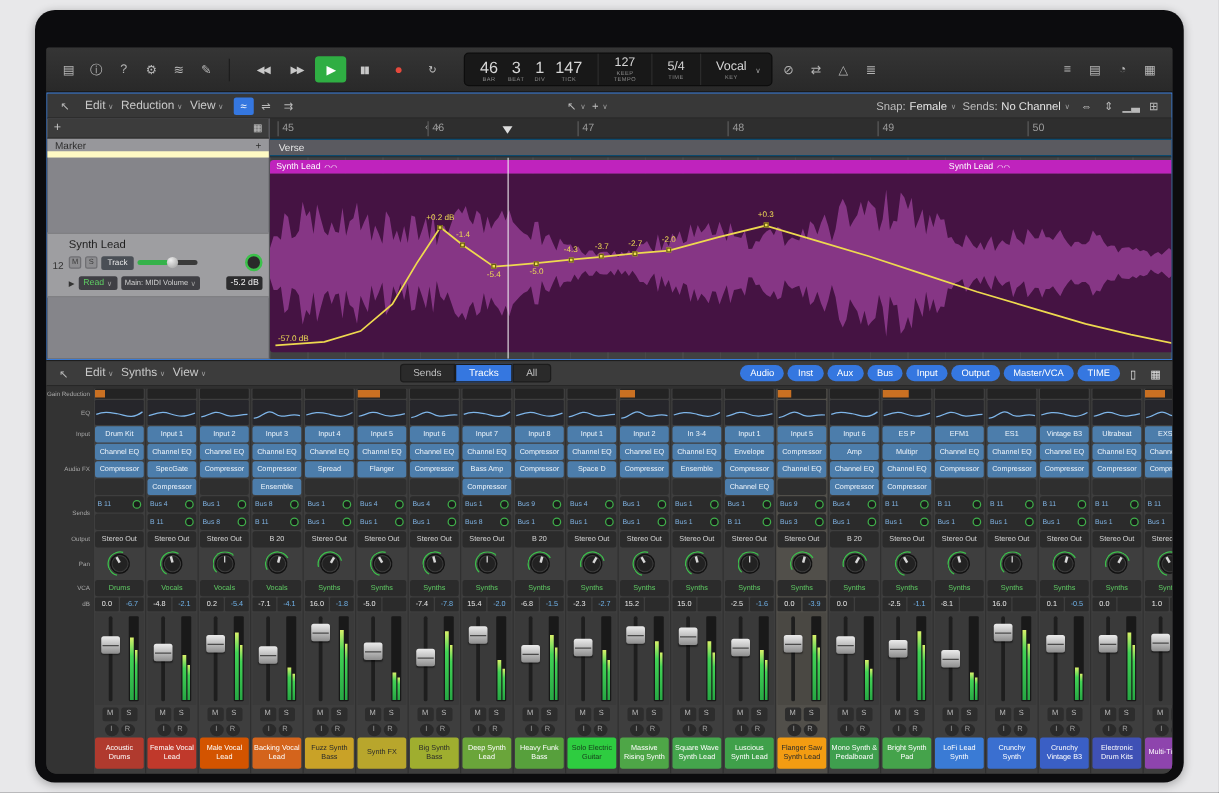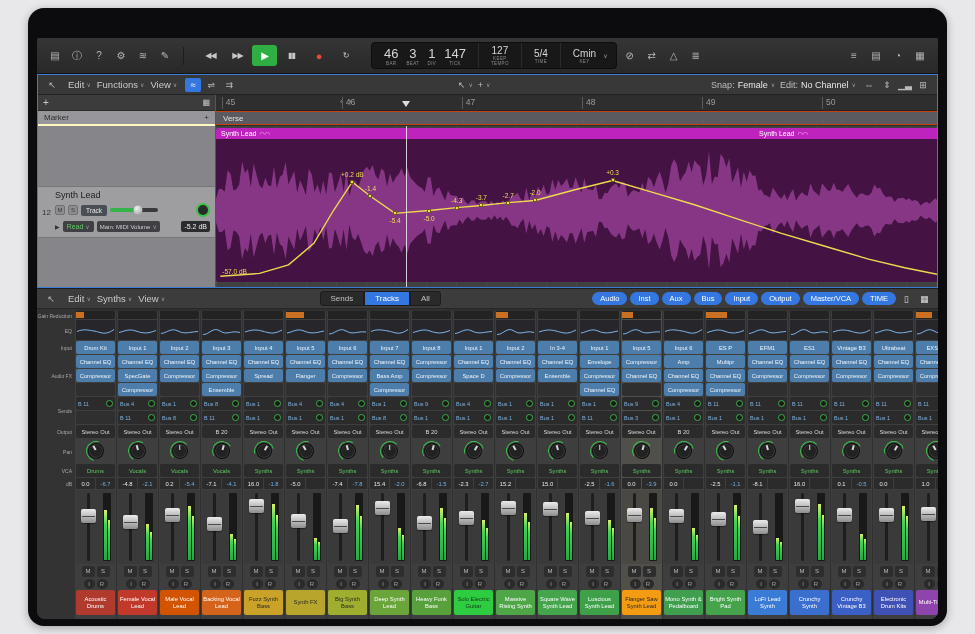--- a/index.html
+++ b/index.html
@@ -30,42 +30,42 @@
 .menu{display:flex;align-items:center;gap:2px;padding:0 3px}
 .chev{font-size:6px;color:#9a9a9a}
 .mini{width:16px;height:14px;display:flex;align-items:center;justify-content:center;color:#b9b9b9;font-size:9px;border-radius:2px}
 .mini.active{background:#3577e0;color:#fff}
 .dd{display:flex;align-items:center;gap:3px;font-size:9px;color:#bdbdbd}
 .dd .val{color:#e6e6e6}
 
 .workspace{display:flex;height:192px;background:#3f3f3f}
 .headers{width:178px;flex:0 0 auto;background:#85858a;border-right:1px solid #55555a;display:flex;flex-direction:column}
 .panelbar{height:16px;background:#3c3c3c;border-bottom:1px solid #2a2a2a;display:flex;align-items:center;padding:0 5px;color:#c9c9c9;font-size:10px}
-.markerhead{height:15px;background:#97979b;border-bottom:2px solid #fef9c3;display:flex;align-items:center;padding:0 6px;color:#2e2e2e;font-size:8px}
+.markerhead{height:15px;background:#97979b;border-bottom:5px solid #fef9c3;display:flex;align-items:center;padding:0 6px;color:#2e2e2e;font-size:8px}
 .headbody{flex:1;position:relative}
 .trackhead{position:absolute;left:0;right:0;top:60px;height:52px;background:#9e9ea1;border-top:1px solid #77777a;border-bottom:1px solid #77777a;padding:3px 5px 2px 17px}
 .tnum{position:absolute;left:4px;top:21px;font-size:8px;color:#333}
 .thname{font-size:9px;color:#1e1e1e;margin-bottom:3px}
 .throw{display:flex;align-items:center;gap:3px}
 .msq{width:10px;height:10px;background:#8d8d90;border:1px solid #6f6f73;border-radius:2px;font-size:6px;color:#3c3c3c;display:flex;align-items:center;justify-content:center}
 .trackbtn{height:11px;background:#4a4f56;color:#e8e8e8;font-size:6.5px;border-radius:2px;padding:0 5px;display:flex;align-items:center}
 .vslider{position:relative;width:48px;height:4px;background:linear-gradient(90deg,#35b24a 0 62%,#3a3a3a 62%);border-radius:2px}
 .vknob{position:absolute;left:58%;top:50%;transform:translate(-50%,-50%);width:9px;height:9px;border-radius:50%;background:radial-gradient(circle at 35% 30%,#efefef,#9a9a9a)}
 .pank{width:14px;height:14px;border-radius:50%;background:#2a2a2a;border:2px solid #3cc14b;margin-left:auto}
 .throw2{display:flex;align-items:center;gap:3px;margin-top:4px}
 .disc{font-size:6px;color:#333}
 .readbtn{height:11px;background:#3f3f44;color:#5ecb63;font-size:7px;border-radius:2px;padding:0 4px;display:flex;align-items:center;gap:2px}
 .parambtn{height:11px;background:#3f3f44;color:#d0d0d0;font-size:6px;border-radius:2px;padding:0 3px;display:flex;align-items:center;gap:2px;white-space:nowrap}
 .valbox{height:11px;background:#2c2c2e;color:#f0f0f0;font-size:7px;border-radius:2px;padding:0 3px;display:flex;align-items:center;margin-left:auto}
 .canvascol{flex:1;display:flex;flex-direction:column;min-width:0}
 .ruler{height:16px;background:#2e2e2e;border-bottom:1px solid #242424;position:relative;color:#9b9b9b;font-size:8.5px;flex:0 0 auto}
 .rtick{position:absolute;top:2px;padding-left:3px;border-left:1px solid #5a5a5a;height:12px}
 .cychandles{position:absolute;left:17.2%;top:2px;color:#9a9a9a;font-size:8px;letter-spacing:2px}
 .phandle{position:absolute;left:26.3%;bottom:-1px;width:0;height:0;border:4px solid transparent;border-top:6px solid #dedede;transform:translateX(-4px)}
-.markerlane{height:15px;background:#c2410c;position:relative;border-bottom:1px solid #2c2c2c;flex:0 0 auto}
+.markerlane{height:15px;background:#0c4a6e;position:relative;border-bottom:1px solid #2c2c2c;flex:0 0 auto}
 .versebar{position:absolute;left:0;right:0;top:1px;bottom:1px;background:#5a5a60;color:#e6e6e6;font-size:8px;display:flex;align-items:center;padding-left:7px}
 .canvas{flex:1;position:relative;overflow:hidden;background:#414141;background-image:repeating-linear-gradient(90deg,rgba(255,255,255,.045) 0 1px,transparent 1px 30px)}
 .region{position:absolute;left:0;top:2px;right:-4px;bottom:5px;border-radius:3px 0 0 3px;overflow:hidden;display:flex;flex-direction:column}
 .regionhead{height:11px;background:#bf23bd;display:flex;align-items:center;gap:3px;padding:0 5px;color:#fff;font-size:7px;flex:0 0 auto}
 .rh-right{margin-left:auto;display:flex;gap:3px;align-items:center;margin-right:128px}
 .loopm{font-size:6px;color:#f3d9f3}
 .regionbody{flex:1;position:relative;background:#451343}
 .wave{position:absolute;inset:0;width:100%;height:100%}
 .autolayer{position:absolute;inset:0}
 .autolayer svg{position:absolute;inset:0;width:100%;height:100%}
@@ -180,21 +180,21 @@
             </span>
       </div>
       <div class="lcd-col">
         <span class="lnum small">
               <b>5/4</b>
               <i>TIME</i>
             </span>
       </div>
       <div class="lcd-col">
         <span class="lnum small">
-              <b>Cmin</b>
+              <b>Vocal</b>
               <i>KEY</i>
             </span>
         <span class="chev">∨</span>
       </div>
     </div>
     <span class="tb-group" id="tb-mid">
           <span class="tbico">⊘</span>
           <span class="tbico">⇄</span>
           <span class="tbico">△</span>
           <span class="tbico">≣</span>
@@ -210,21 +210,21 @@
 
   <div class="tracks-pane">
     <div class="tracksbar">
       <span class="mini">↖</span>
       <span id="tracks-menus" style="display:flex">
             <span class="menu">
               <span>Edit</span>
               <span class="chev">∨</span>
             </span>
             <span class="menu">
-              <span>Functions</span>
+              <span>Reduction</span>
               <span class="chev">∨</span>
             </span>
             <span class="menu">
               <span>View</span>
               <span class="chev">∨</span>
             </span>
           </span>
       <span class="tb-group" id="tb-tools">
             <span class="mini active">≈</span>
             <span class="mini">⇌</span>
@@ -239,21 +239,21 @@
         <span>+</span>
         <span class="chev">∨</span>
       </span>
       <span class="spacer"></span>
       <span class="dd">
         <span>Snap:</span>
         <span class="val">Female</span>
         <span class="chev">∨</span>
       </span>
       <span class="dd">
-        <span>Edit:</span>
+        <span>Sends:</span>
         <span class="val">No Channel</span>
         <span class="chev">∨</span>
       </span>
       <span class="tb-group" id="tb-zoom">
             <span class="mini">⇔</span>
             <span class="mini">⇕</span>
             <span class="mini">▁▃</span>
             <span class="mini">⊞</span>
           </span>
     </div>

